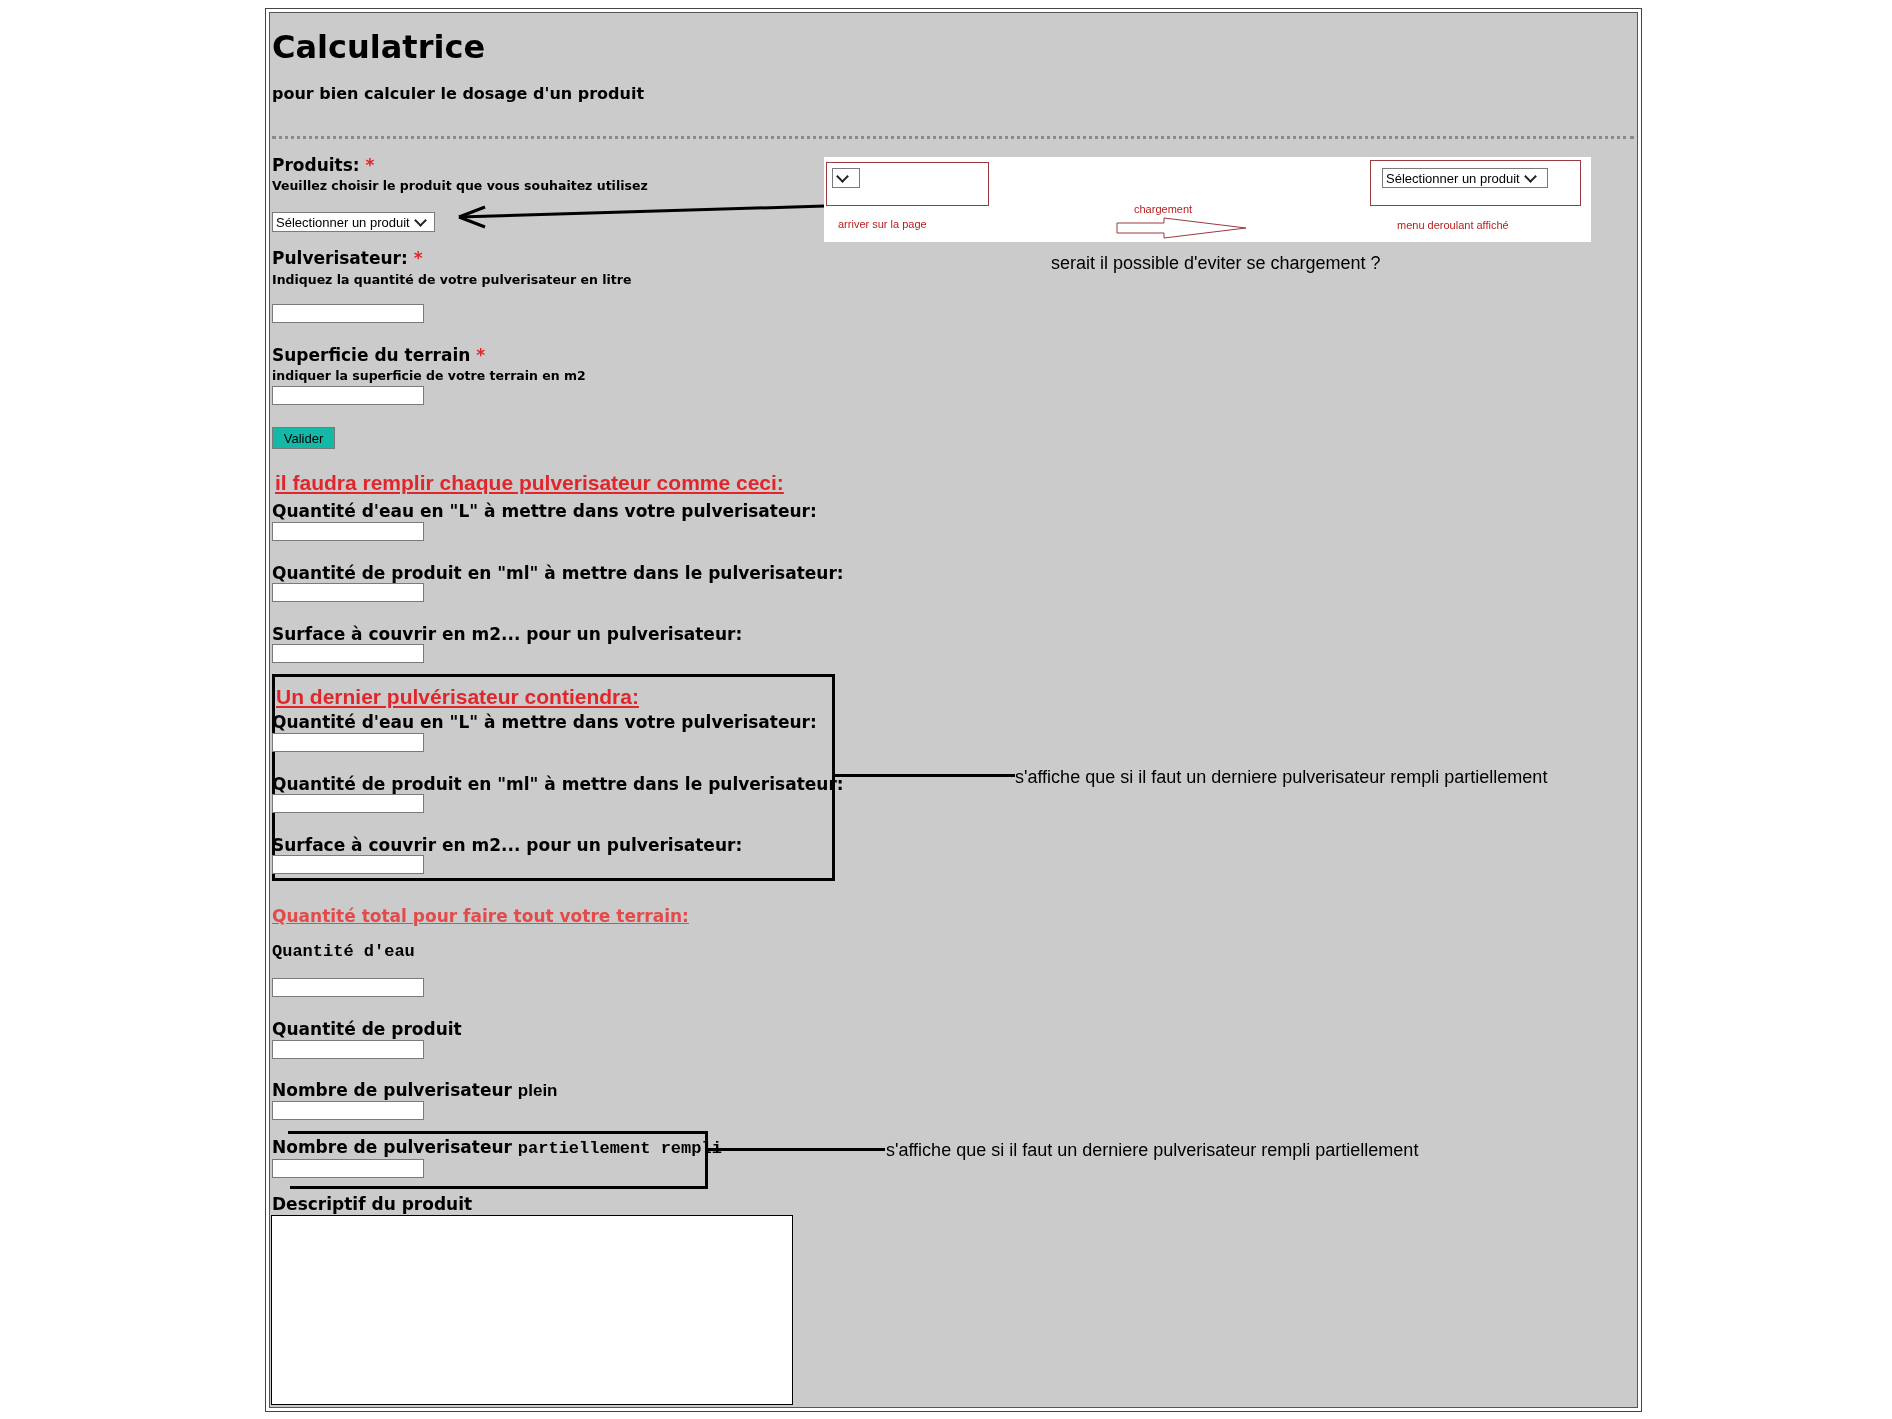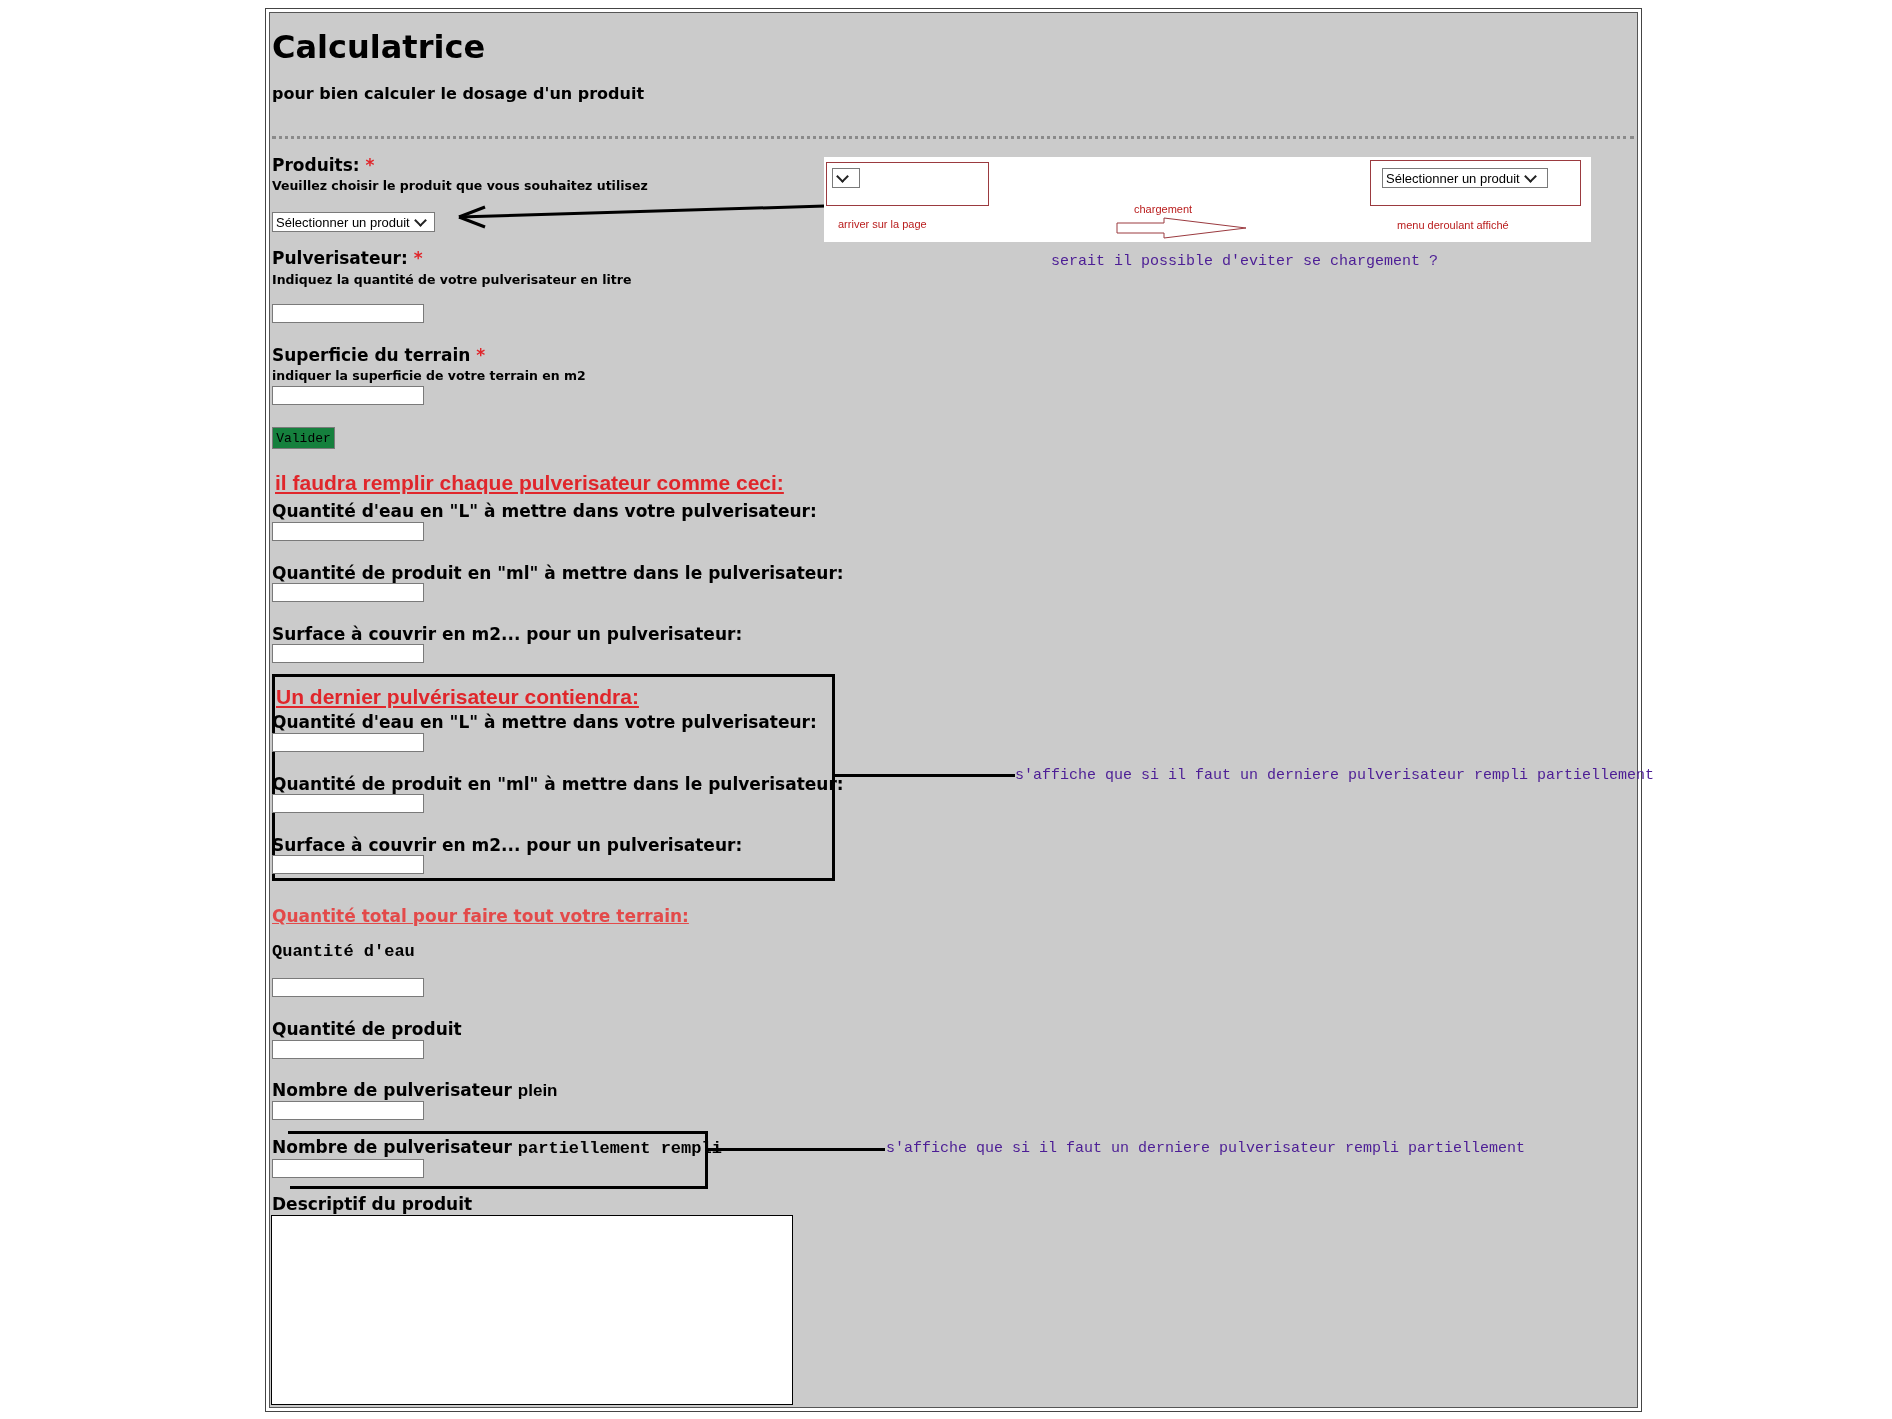--- a/index.html
+++ b/index.html
@@ -11,23 +11,23 @@
   .title { font-family:"DejaVu Sans", sans-serif; font-weight:bold; font-size:32px; }
   .subtitle { font-family:"DejaVu Sans", sans-serif; font-weight:bold; font-size:16px; }
   #divider { left:272px; top:136px; width:1362px; height:0; border-top:3px dotted #8a8a8a; }
   .lbl { font-weight:bold; font-size:17px; white-space:nowrap; }
   .star { color:#e0262b; }
   .hint { font-size:12.5px; white-space:nowrap;font-weight:bold; }
   .field { position:absolute; width:152px; height:19px; background:#fff; border:1px solid #7a7a7a; box-sizing:border-box; }
   .select { position:absolute; height:20px; background:#fff; border:1px solid #7a7a7a; box-sizing:border-box;
             font-family:"Liberation Sans", sans-serif; font-size:13px; padding:1px 3px; white-space:nowrap; display:flex; align-items:center; gap:4px; }
   .chev { display:inline-block; width:7px; height:7px; border-right:2px solid #222; border-bottom:2px solid #222; transform:rotate(45deg); margin:-4px 3px 0 2px; }
-  .btn { position:absolute; background:#15803d; border:1px solid #7a7a7a; box-sizing:border-box; font-family:Liberation Mono, monospace; font-size:13px; display:flex; align-items:center; justify-content:center; }
+  .btn { position:absolute; background:#14b8a6; border:1px solid #7a7a7a; box-sizing:border-box; font-family:Liberation Sans, sans-serif; font-size:13px; display:flex; align-items:center; justify-content:center; }
   .redhead { color:#e0262b; font-weight:bold; text-decoration:underline; white-space:nowrap; font-family:"Liberation Sans", sans-serif; }
-  .annot { font-family:Liberation Mono, monospace; font-size:15px; white-space:nowrap; color:#4c1d95; }
+  .annot { font-family:Liberation Sans, sans-serif; font-size:18px; white-space:nowrap; color:#000000; }
   .maroon { color:#b91c1c; font-family:Liberation Sans, sans-serif; font-size:11px; white-space:nowrap; }
   .hline { position:absolute; background:#000; }
 </style>
 </head>
 <body>
 
 <div id="frame" class="abs"></div>
 <div id="inner" class="abs"></div>
 
 <div class="abs title" style="left:272px; top:28px;">Calculatrice</div>

